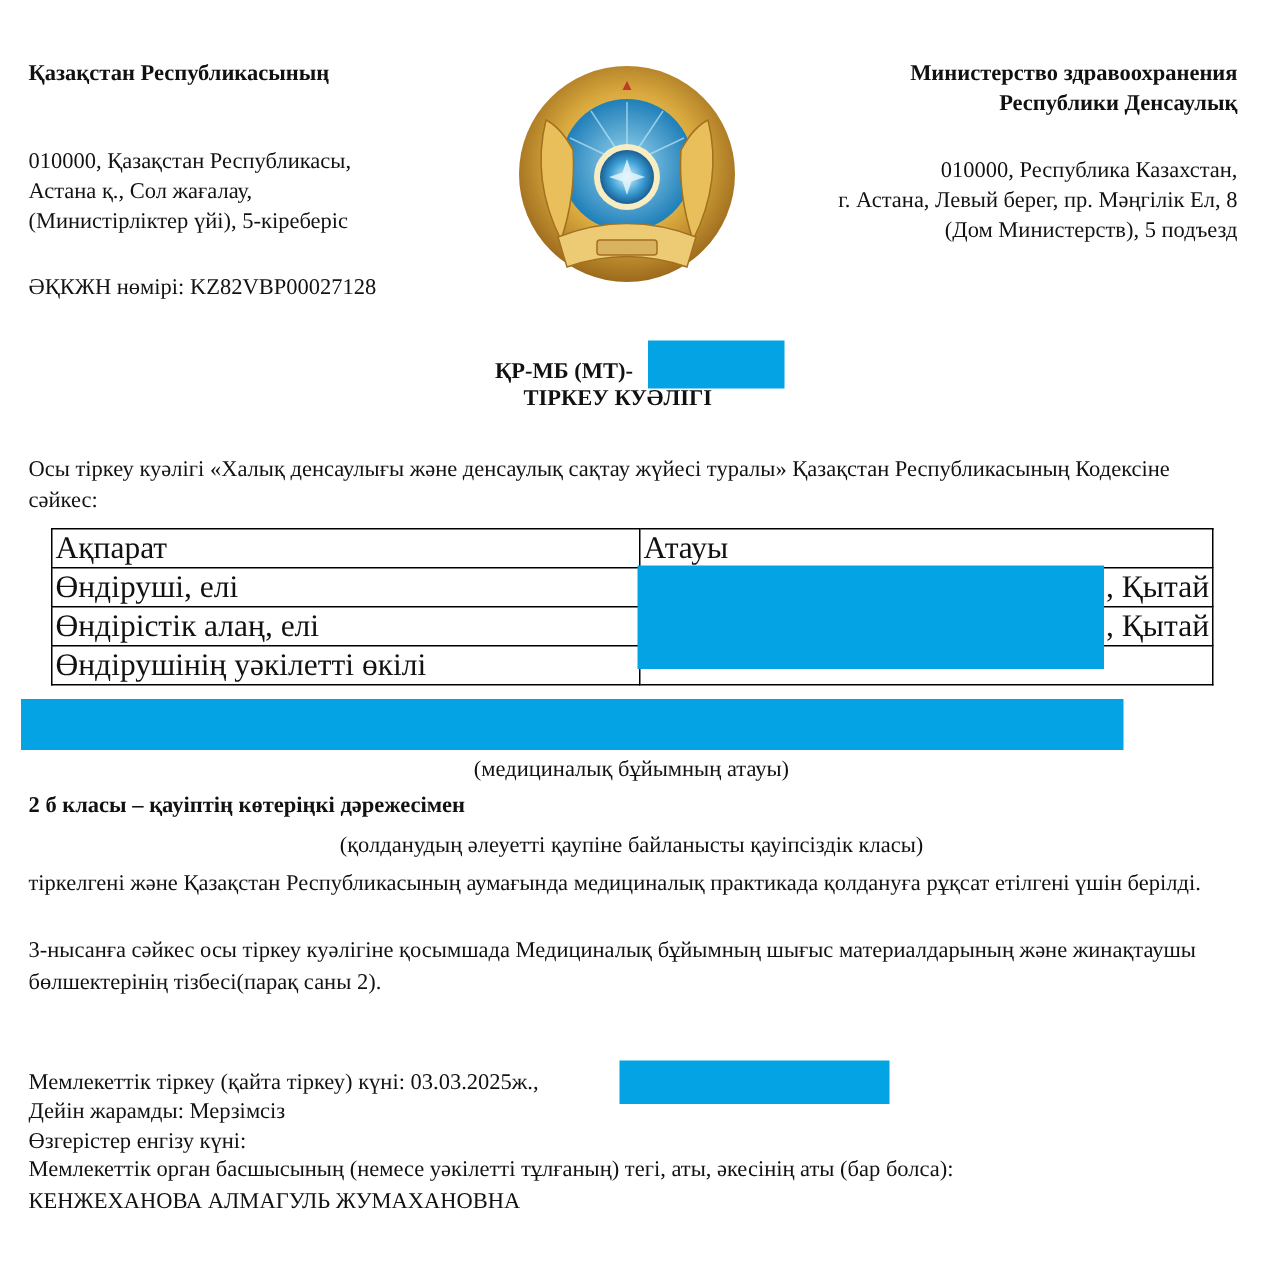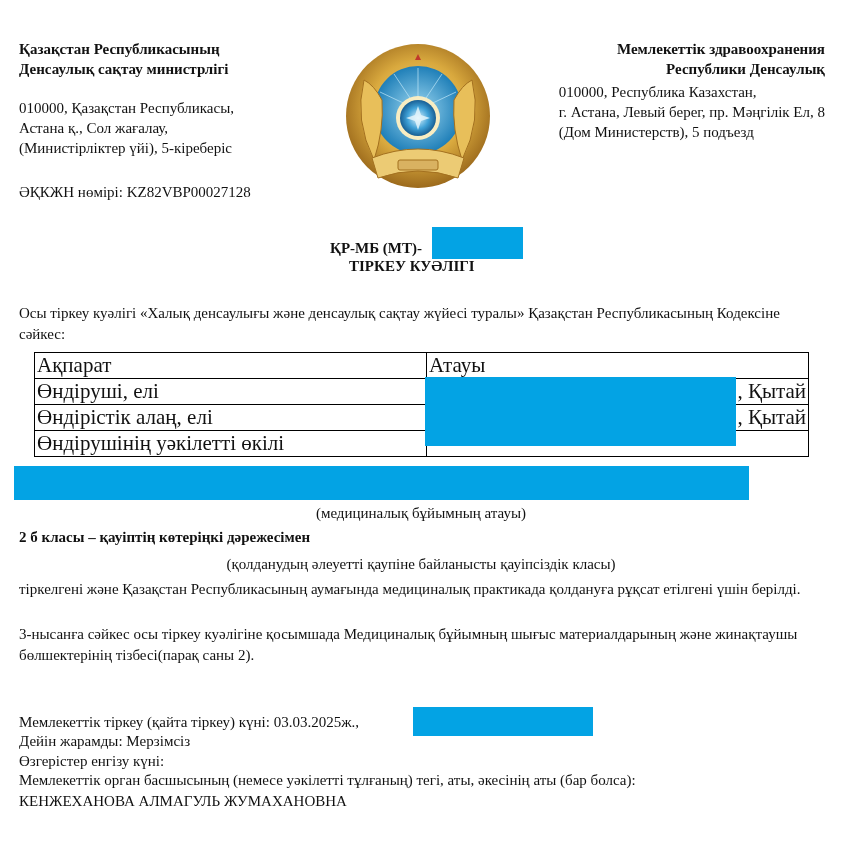--- a/index.html
+++ b/index.html
@@ -4,39 +4,38 @@
 <style>
   html, body { margin:0; padding:0; background:#ffffff; }
   body { width:842px; height:845px; position:relative; overflow:hidden;
          font-family:"Liberation Serif", serif; color:#111; font-size:15px; }
   .abs { position:absolute; white-space:nowrap; }
   .bold { font-weight:bold; }
   .left-head { left:19px; top:39px; line-height:20px; }
   .left-addr { left:19px; top:98px; line-height:20px; }
   .left-bin { left:19px; top:184px; }
   .right-head { right:17px; top:39px; line-height:20px; text-align:right; }
-  .right-addr { right:17px; top:82px; line-height:20px; }
+  .right-addr { right:17px; top:104px; line-height:20px; text-align:right; }
   .emblem { left:344px; top:40px; width:148px; height:156px; }
   .title1 { left:330px; top:240px; }
   .title2 { left:349px; top:258px; }
   .redact { position:absolute; background:#03a3e4; }
   .intro { left:19px; top:303px; line-height:21px; white-space:normal; width:810px; }
   table.info { position:absolute; left:34px; top:352px; width:775px; border-collapse:collapse; }
   table.info td { border:1px solid #000; height:24px; padding:0 2px; vertical-align:middle; font-size:21px; }
   table.info td.c1 { width:387px; }
   .c2inner { display:flex; justify-content:flex-end; }
   .center { text-align:center; }
   .p { left:19px; line-height:21px; }
 </style>
 </head>
 <body>
 
 <div class="abs left-head bold">
   <div>Қазақстан Республикасының</div>
-  <div>Денсаулық сақтау министрлігі</div>
 </div>
 <div class="abs left-addr">
   <div>010000, Қазақстан Республикасы,</div>
   <div>Астана қ., Сол жағалау,</div>
   <div>(Министірліктер үйі), 5-кіреберіс</div>
 </div>
 <div class="abs left-bin">ӘҚКЖН нөмірі: KZ82VBP00027128</div>
 
 <div class="abs emblem">
   <svg width="148" height="156" viewBox="0 0 148 156">
@@ -70,21 +69,21 @@
     <circle cx="74" cy="78" r="22" fill="#f8edc2"></circle>
     <circle cx="74" cy="78" r="18" fill="url(#orb)"></circle>
     <path d="M74 66 L78 78 L74 90 L70 78Z M62 78 L74 74 L86 78 L74 82Z" fill="#e8f7fd" opacity="0.8"></path>
     <path d="M28 118 Q74 100 120 118 L114 138 Q74 124 34 138Z" fill="#eccb74" stroke="#a3701f"></path>
     <rect x="54" y="120" width="40" height="10" rx="2" fill="#d9b261" stroke="#a3701f"></rect>
     <polygon points="74,14 77,20 71,20" fill="#c0392b"></polygon>
   </svg>
 </div>
 
 <div class="abs right-head bold">
-  <div>Мемлекеттік здравоохранения</div>
+  <div>Министерство здравоохранения</div>
   <div>Республики Денсаулық</div>
 </div>
 <div class="abs right-addr">
   <div>010000, Республика Казахстан,</div>
   <div>г. Астана, Левый берег, пр. Мәңгілік Ел, 8</div>
   <div>(Дом Министерств), 5 подъезд</div>
 </div>
 
 <div class="abs title1 bold">ҚР-МБ (МТ)-</div>
 <div class="redact" style="left:432px; top:227px; width:91px; height:32px;"></div>

